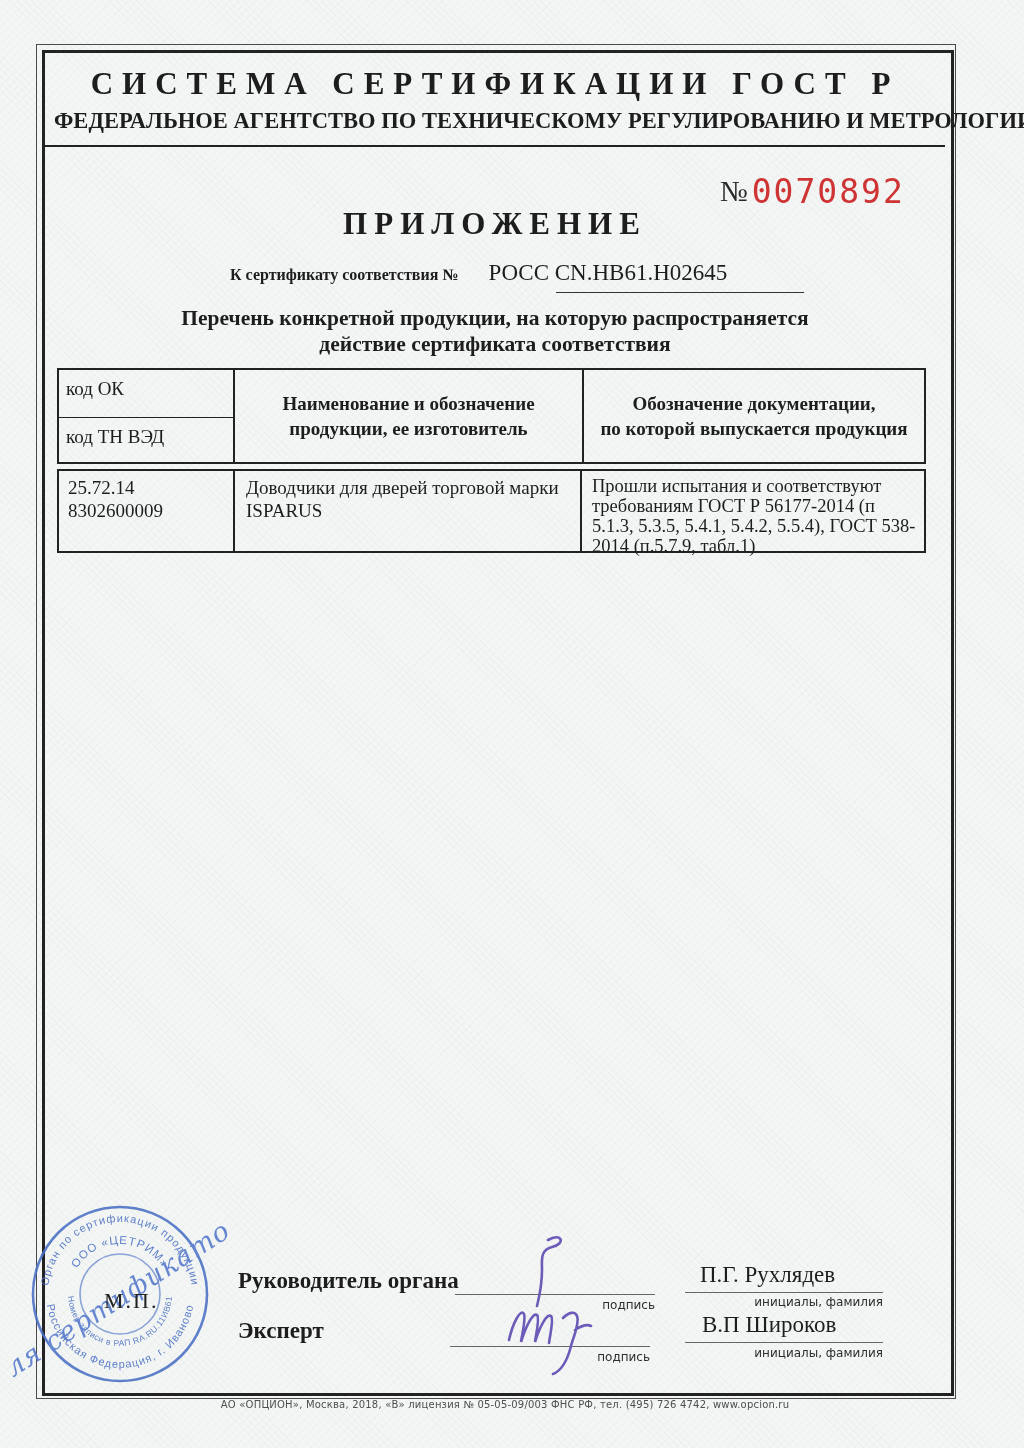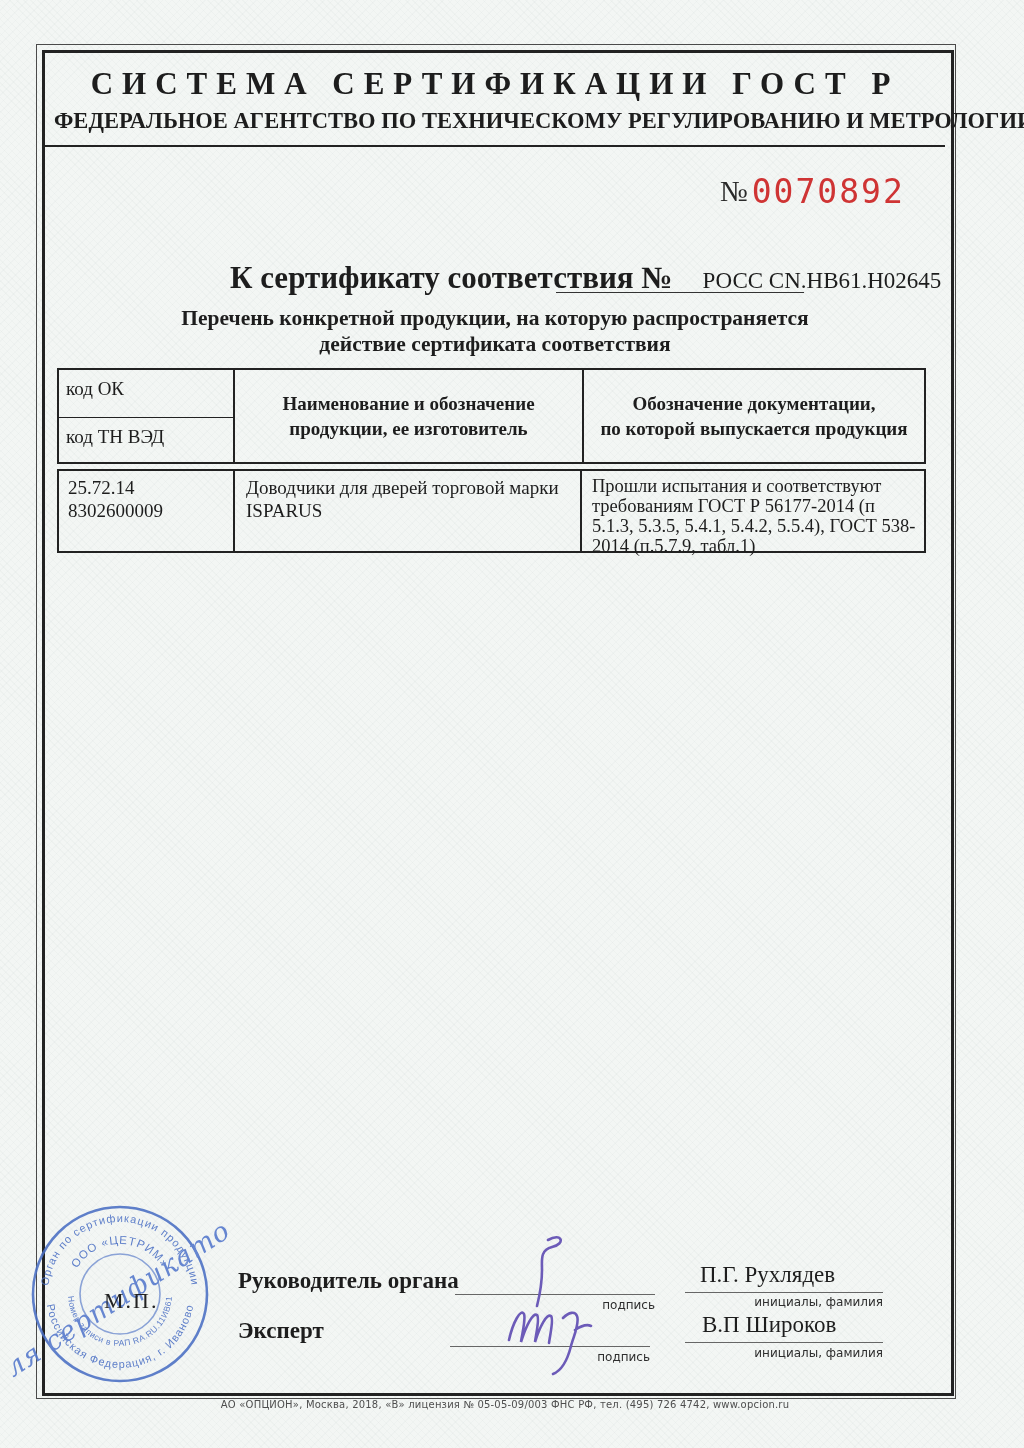--- a/index.html
+++ b/index.html
@@ -46,21 +46,21 @@
   .doc-number .no{font-size:29px;color:#2a2a2a;}
   .doc-number .val{
     font-family:"DejaVu Sans Mono","Liberation Mono",monospace;
     font-size:33px;color:#cf3434;letter-spacing:2px;vertical-align:-2px;
   }
   .page-title{
     position:absolute;left:0;top:206px;width:990px;text-align:center;
     font-size:31px;font-weight:bold;letter-spacing:7px;
   }
   .cert-line{position:absolute;left:230px;top:260px;white-space:nowrap;}
-  .cert-line .lbl{font-size:31px;font-weight:bold;}
+  .cert-line .lbl{font-size:16px;font-weight:bold;}
   .cert-line .val{font-size:23px;margin-left:26px;}
   .cert-underline{
     position:absolute;left:556px;top:292px;width:248px;height:0;
     border-bottom:1.5px solid #333;
   }
   .subtitle{
     position:absolute;left:0;top:305px;width:990px;text-align:center;
     font-size:21.5px;font-weight:bold;line-height:26px;
   }
   
@@ -113,20 +113,21 @@
   <div class="header-box">
     <div class="header-line1">СИСТЕМА СЕРТИФИКАЦИИ ГОСТ Р</div>
     <div class="header-line2">ФЕДЕРАЛЬНОЕ АГЕНТСТВО ПО ТЕХНИЧЕСКОМУ РЕГУЛИРОВАНИЮ И МЕТРОЛОГИИ</div>
   </div>
 
   <div class="doc-number">
     <span class="no">№</span>
     <span class="val">0070892</span>
   </div>
 
+  <div class="page-title">ПРИЛОЖЕНИЕ</div>
 
   <div class="cert-line">
     <span class="lbl">К сертификату соответствия №</span>
     <span class="val">РОСС CN.HB61.H02645</span>
   </div>
   <div class="cert-underline"></div>
 
   <div class="subtitle">
     <div>Перечень конкретной продукции,  на которую распространяется</div>
     <div>действие сертификата соответствия</div>

